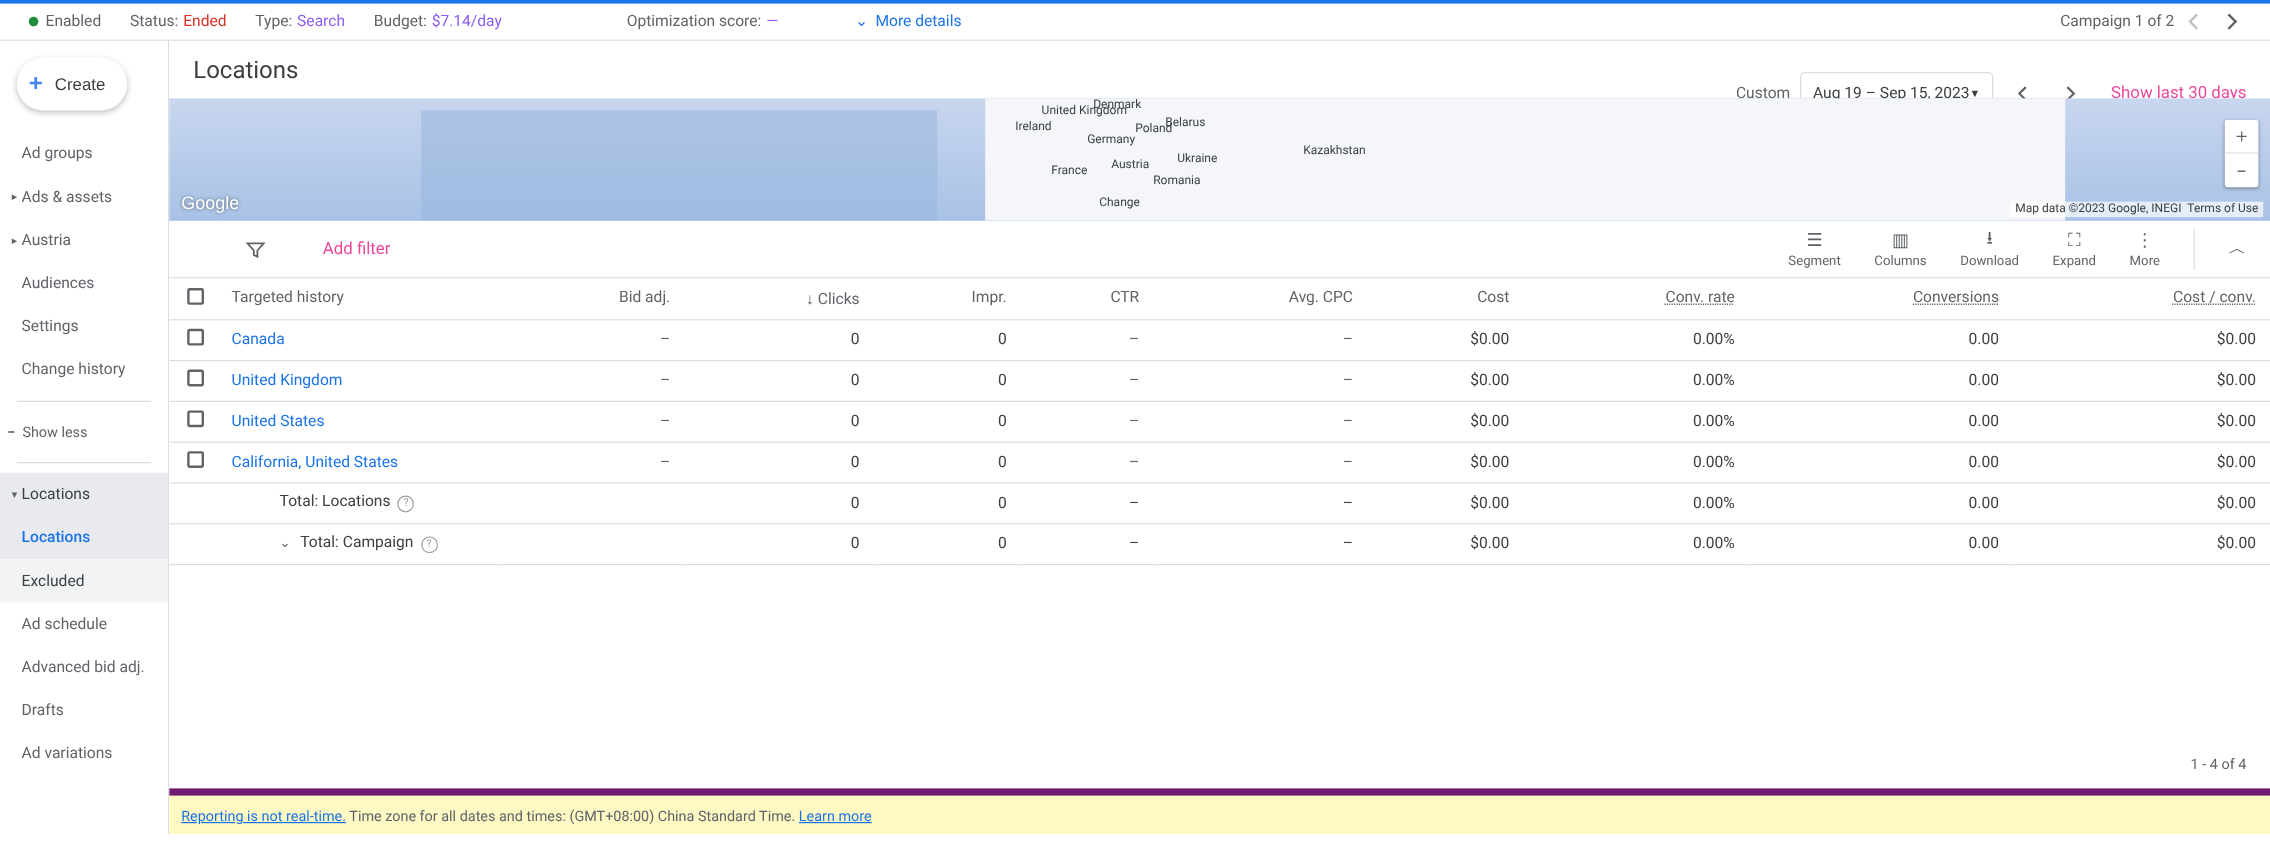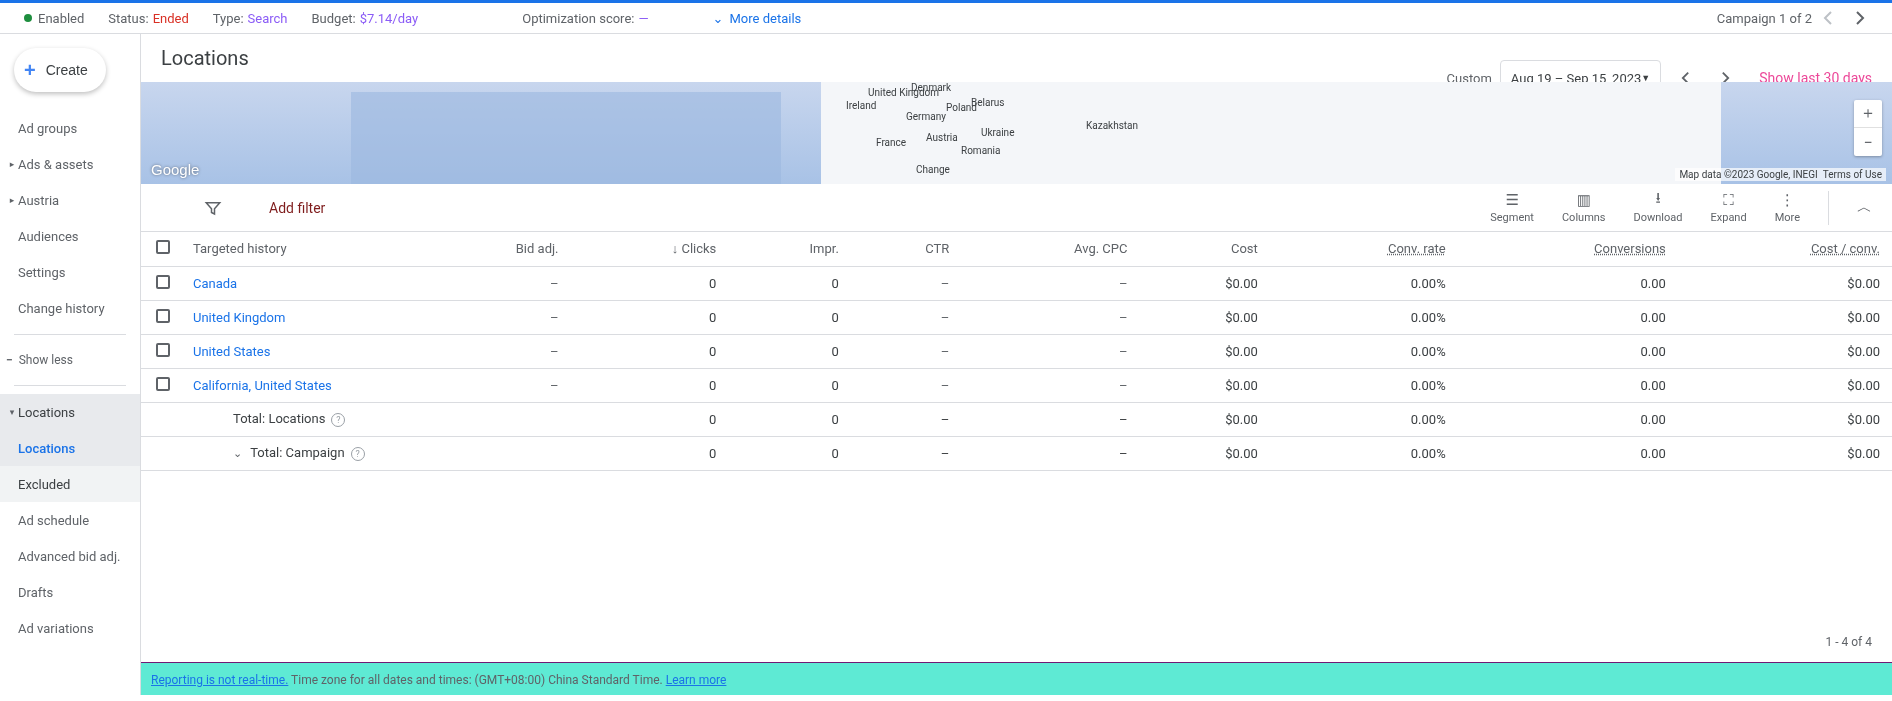--- a/index.html
+++ b/index.html
@@ -61,21 +61,21 @@
   .map .zoom div:first-child { border-bottom: 1px solid #e0e0e0; }
 
   
   .info-banner { height: 35px; background: #e8f0fe; display: flex; align-items: center; padding-left: 52px; font-size: 13px; color: #3c4043; position: relative; }
   .info-banner a { color: #1a73e8; text-decoration: underline; cursor: pointer; }
   .edit-fab { position: absolute; left: 8px; top: -18px; width: 36px; height: 36px; background: #1a73e8; border-radius: 50%; display: flex; align-items: center; justify-content: center; color: #fff; cursor: pointer; box-shadow: 0 2px 5px rgba(0,0,0,.25); }
 
   
   .toolbar-row { height: 48px; display: flex; align-items: center; padding: 0 20px; border-bottom: 1px solid #dadce0; position: relative; }
   .toolbar-row .filter-icon { color: #5f6368; margin-left: 40px; display: flex; align-items: center; justify-content: center; width: 24px; height: 24px; }
-  .toolbar-row .add-filter { margin-left: 44px; color: #7f1d1d; font-size: 14px; cursor: pointer; }
+  .toolbar-row .add-filter { margin-left: 44px; color: #ec4899; font-size: 14px; cursor: pointer; }
   .toolbar-right { margin-left: auto; display: flex; gap: 28px; align-items: center; }
   .tool-btn { display: flex; flex-direction: column; align-items: center; gap: 3px; font-size: 11px; color: #5f6368; cursor: pointer; }
   .tool-btn .ico { height: 16px; display: flex; align-items: center; justify-content: center; font-size: 15px; }
   .tool-divider { width: 1px; height: 34px; background: #dadce0; }
   .collapse-caret { color: #5f6368; cursor: pointer; font-size: 15px; }
 
   
   .table-wrap { flex: 1; overflow: auto; }
   table { width: 100%; border-collapse: collapse; }
   th, td { border-bottom: 1px solid #dadce0; font-size: 13px; height: 34px; }
@@ -87,21 +87,21 @@
   td.loc a { color: #1a73e8; cursor: pointer; text-decoration: none; }
   td.dash, th .arrow { color: #5f6368; }
   .cb { width: 14px; height: 14px; border: 2px solid #5f6368; border-radius: 2px; display: inline-block; cursor: pointer; }
   tr.totals td { color: #3c4043; }
   tr.totals td.loc { padding-left: 48px; }
   .help-circ { display: inline-flex; width: 14px; height: 14px; border: 1px solid #9aa0a6; border-radius: 50%; font-size: 9px; align-items: center; justify-content: center; margin-left: 6px; color: #9aa0a6; }
   .expand-caret { font-size: 11px; color: #5f6368; margin-right: 8px; cursor: pointer; }
 
   
   .pager { height: 40px; display: flex; align-items: center; justify-content: flex-end; padding-right: 20px; font-size: 12px; color: #5f6368; }
-  .footnote { padding: 10px 10px 8px; font-size: 12px; color: #5f6368; border-top: 1px solid #701a75; background: #5eead4; }
+  .footnote { padding: 10px 10px 8px; font-size: 12px; color: #5f6368; border-top: 6px solid #701a75; background: #fef9c3; }
   .footnote a { color: #1a73e8; text-decoration: underline; cursor: pointer; }
 
   svg { display: block; }
 </style>
 </head>
 <body>
 
 <div class="topbar">
   <span class="item">
       <span class="dot"></span>

